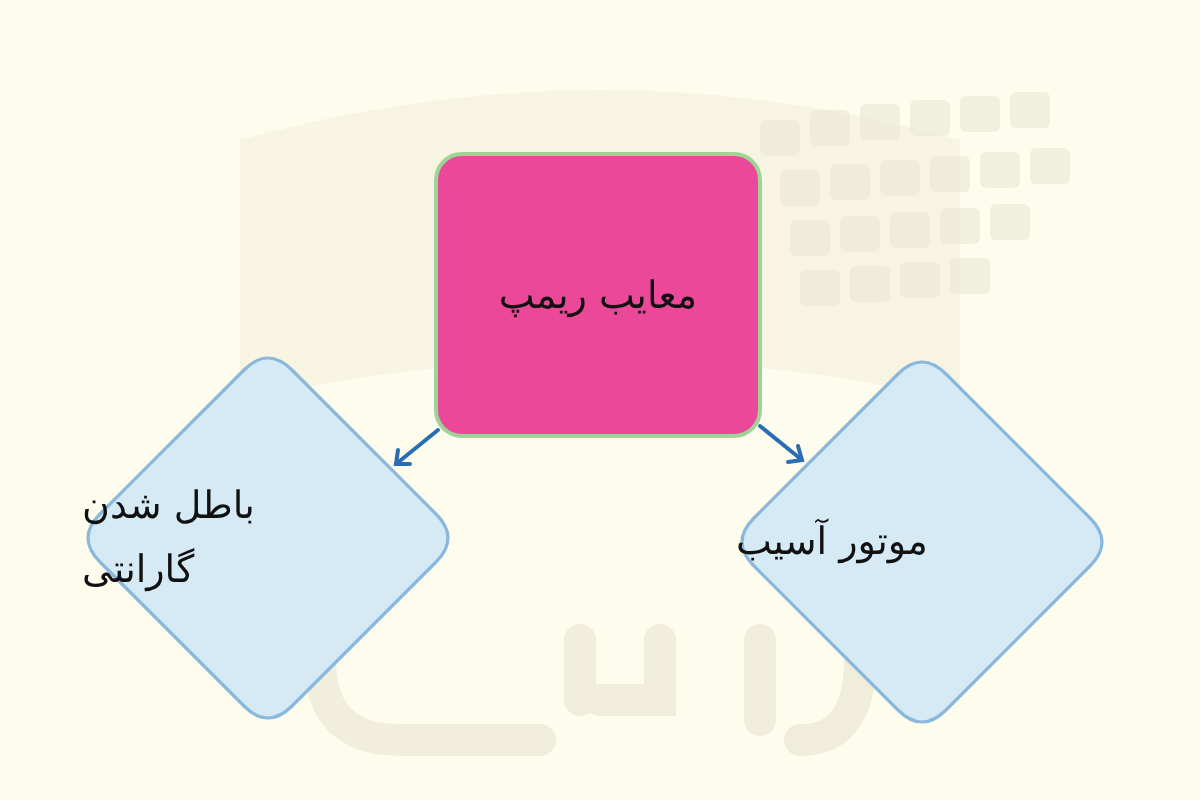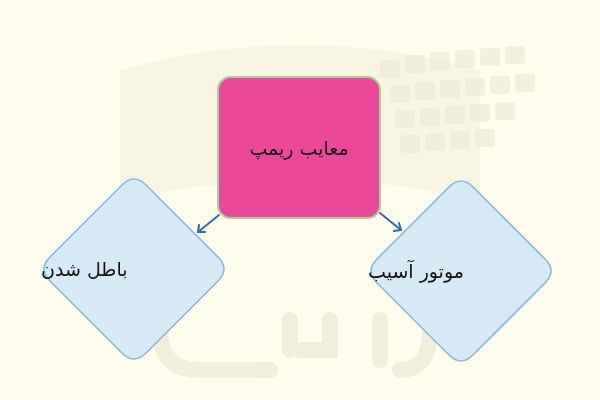--- a/index.html
+++ b/index.html
@@ -80,20 +80,21 @@
 <div class="main-box">
   <div class="node-text">معایب ریمپ</div>
 </div>
 
 <div class="diamond" style="left:41px; top:176px;">
   <svg width="186" height="186" viewBox="0 0 186 186">
     <path d="M93 3 Q99 3 105 9 L177 81 Q183 87 183 93 Q183 99 177 105 L105 177 Q99 183 93 183 Q87 183 81 177 L9 105 Q3 99 3 93 Q3 87 9 81 L81 9 Q87 3 93 3 Z" fill="#d6eaf5" stroke="#8ab8dc" stroke-width="1.6"></path>
   </svg>
   <div class="label">
     <div class="node-text">باطل شدن</div>
+    <div class="node-text">گارانتی</div>
   </div>
 </div>
 
 <div class="diamond" style="left:368px; top:178px;">
   <svg width="186" height="186" viewBox="0 0 186 186">
     <path d="M93 3 Q99 3 105 9 L177 81 Q183 87 183 93 Q183 99 177 105 L105 177 Q99 183 93 183 Q87 183 81 177 L9 105 Q3 99 3 93 Q3 87 9 81 L81 9 Q87 3 93 3 Z" fill="#d6eaf5" stroke="#8ab8dc" stroke-width="1.6"></path>
   </svg>
   <div class="label">
     <div class="node-text">موتور آسیب</div>
   </div>

